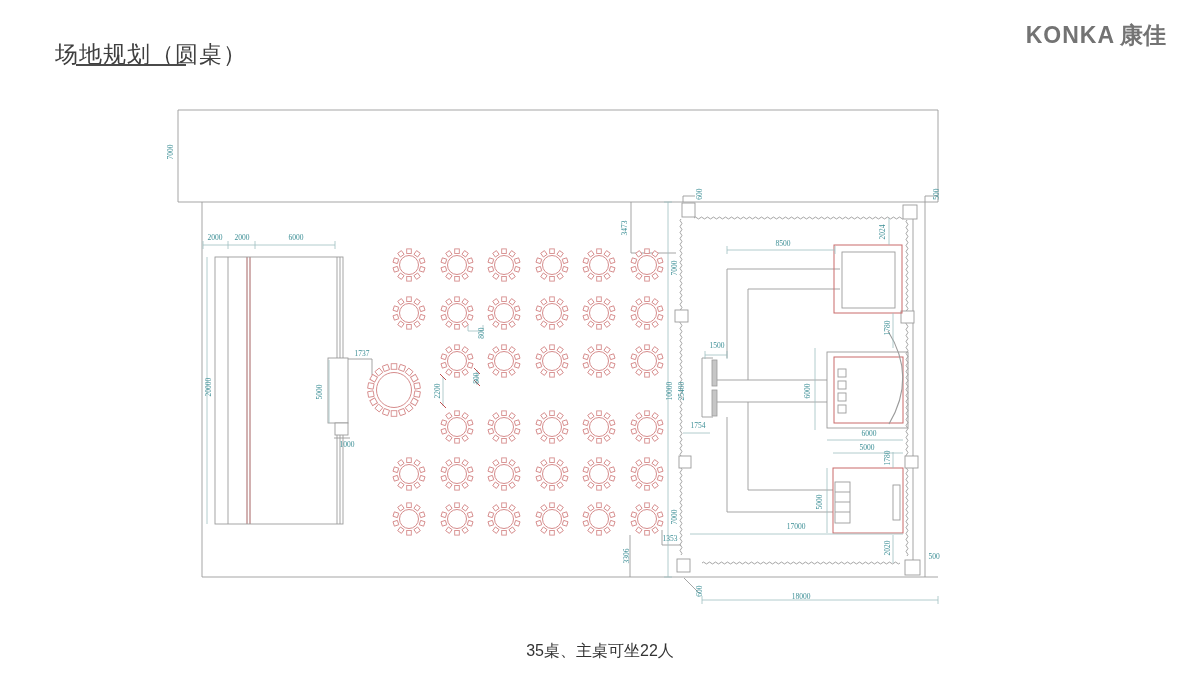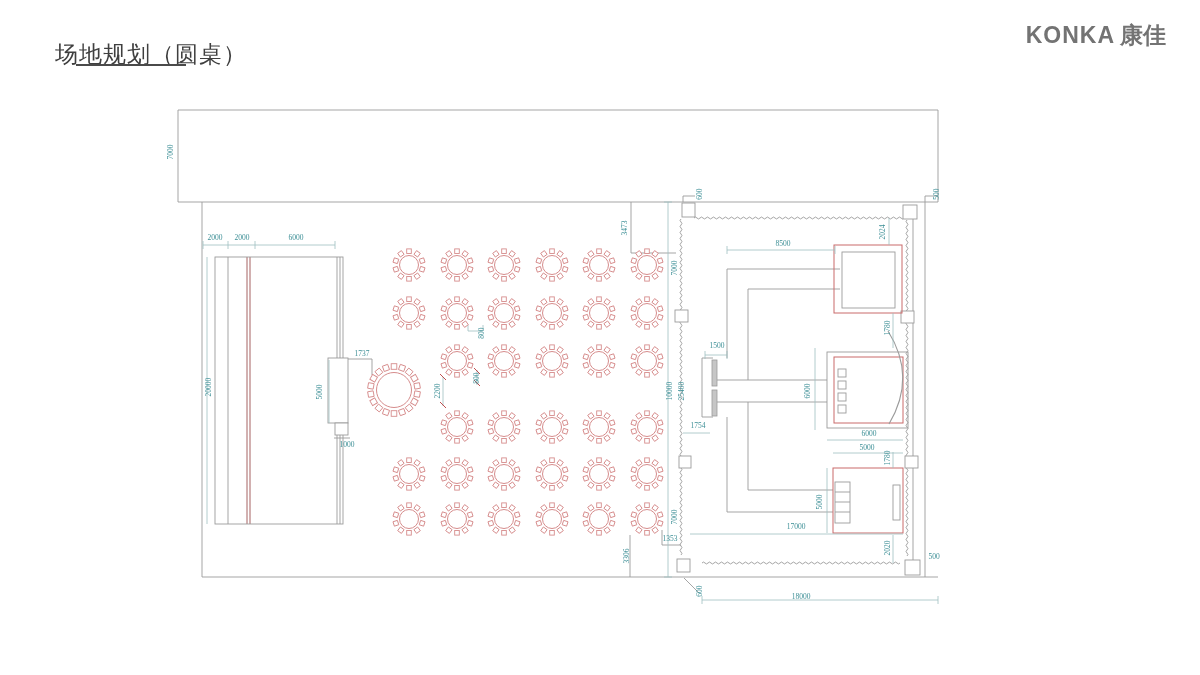--- a/index.html
+++ b/index.html
@@ -555,13 +555,14 @@
       <text x="867" y="450" text-anchor="middle" fill="#3d8f96" font-size="7.5" font-family="&quot;Liberation Serif&quot;,&quot;DejaVu Serif&quot;,serif">5000</text>
       <text x="890" y="458" text-anchor="middle" fill="#3d8f96" font-size="7.5" font-family="&quot;Liberation Serif&quot;,&quot;DejaVu Serif&quot;,serif" transform="rotate(-90 890 458)">1780</text>
       <text x="822" y="502" text-anchor="middle" fill="#3d8f96" font-size="7.5" font-family="&quot;Liberation Serif&quot;,&quot;DejaVu Serif&quot;,serif" transform="rotate(-90 822 502)">5000</text>
       <text x="677" y="517" text-anchor="middle" fill="#3d8f96" font-size="7.5" font-family="&quot;Liberation Serif&quot;,&quot;DejaVu Serif&quot;,serif" transform="rotate(-90 677 517)">7000</text>
       <text x="796" y="529" text-anchor="middle" fill="#3d8f96" font-size="7.5" font-family="&quot;Liberation Serif&quot;,&quot;DejaVu Serif&quot;,serif">17000</text>
       <text x="890" y="548" text-anchor="middle" fill="#3d8f96" font-size="7.5" font-family="&quot;Liberation Serif&quot;,&quot;DejaVu Serif&quot;,serif" transform="rotate(-90 890 548)">2020</text>
       <text x="934" y="559" text-anchor="middle" fill="#3d8f96" font-size="7.5" font-family="&quot;Liberation Serif&quot;,&quot;DejaVu Serif&quot;,serif">500</text>
       <text x="702" y="591" text-anchor="middle" fill="#3d8f96" font-size="7.5" font-family="&quot;Liberation Serif&quot;,&quot;DejaVu Serif&quot;,serif" transform="rotate(-90 702 591)">600</text>
       <text x="801" y="599" text-anchor="middle" fill="#3d8f96" font-size="7.5" font-family="&quot;Liberation Serif&quot;,&quot;DejaVu Serif&quot;,serif">18000</text>
     </svg>
+  <div class="caption">35桌、主桌可坐22人</div>
 </div>
 
 </body></html>

